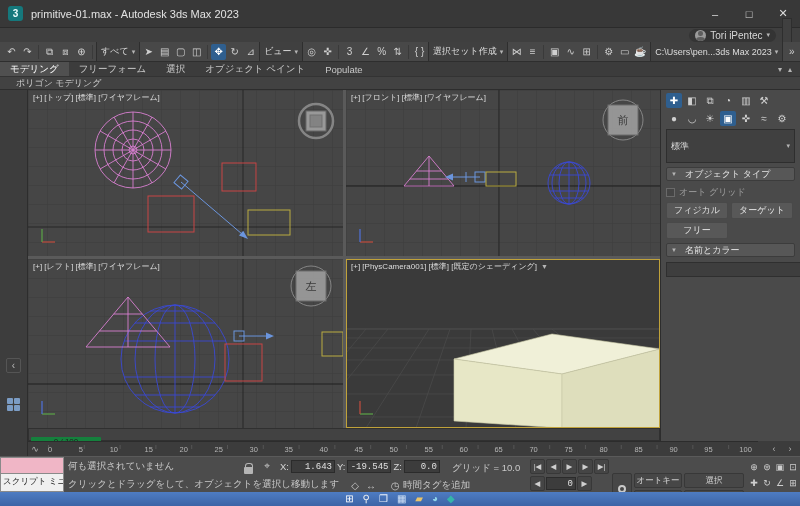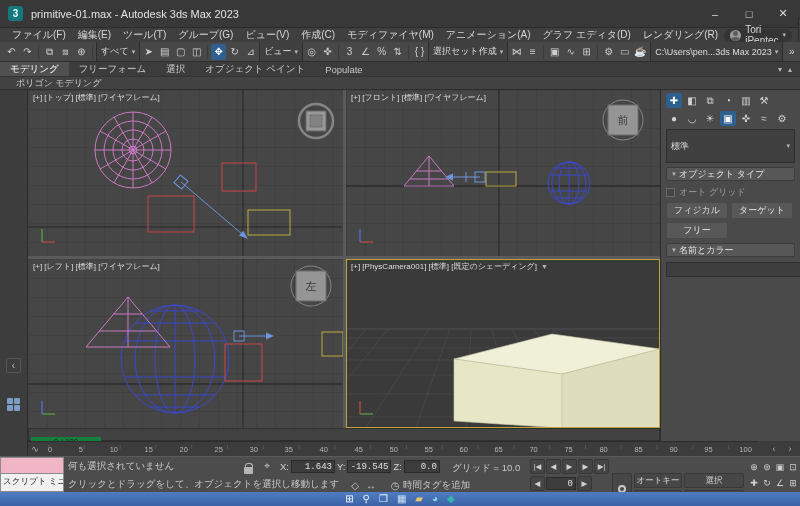--- a/index.html
+++ b/index.html
@@ -49,21 +49,21 @@
   #vp-tr{left:318px;top:0;width:314px;height:166px}
   #vp-bl{left:0;top:169px;width:315px;height:169px}
   #vp-br{left:318px;top:169px;width:314px;height:169px;outline:1.5px solid #c0a23a;outline-offset:-1px}
   .vp-label{position:absolute;left:5px;top:2px;font-size:8px;color:#dcdcdc;white-space:nowrap;z-index:2;display:flex;gap:4px;align-items:center}
   
   #command-panel{position:absolute;left:660px;top:90px;width:140px;height:351px;background:#4a4a4a;border-left:1px solid #2d2d2d;padding:3px 5px;font-size:9px}
   .cp-row{display:flex;gap:2px;margin-bottom:3px}
   .cp-icon{width:16px;height:15px;display:flex;align-items:center;justify-content:center;color:#d0d0d0;font-size:10px;border-radius:2px}
   .cp-icon.active{background:#2f5f8f;color:#fff}
   .cp-combo{width:100%;margin:2px 0 4px}
-  .rollout{height:14px;background:#575757;border:1px solid #3c3c3c;border-radius:2px;display:flex;align-items:center;gap:2px;padding:0 4px;color:#e4e4e4;margin-top:4px;font-size:9px}
+  .rollout{height:14px;background:#575757;border:1px solid #3c3c3c;border-radius:2px;display:flex;align-items:center;gap:8px;padding:0 4px;color:#e4e4e4;margin-top:4px;font-size:9px}
   .rollout .caret{font-size:6px}
   .cp-check-row{display:flex;align-items:center;gap:4px;margin:5px 0 3px;color:#9b9b9b}
   .checkbox{width:9px;height:9px;border:1px solid #6a6a6a;background:#454545;flex:none}
   .btn-grid{display:grid;grid-template-columns:62px 62px;gap:3px;margin-top:2px}
   .cp-btn{height:17px;background:#585858;border:1px solid #494949;border-radius:2px;color:#e3e3e3;display:flex;align-items:center;justify-content:center;font-size:9px}
   .name-row{display:flex;gap:4px;align-items:center;margin-top:5px}
   .name-input{flex:1;height:15px;background:#3e3e3e;border:1px solid #2f2f2f;color:#ddd}
   
   #timeslider{position:absolute;left:28px;top:428px;width:632px;height:13px;background:#424242;border:1px solid #303030}
   #ts-handle{position:absolute;left:2px;top:8px;width:70px;height:9px;background:#15803d;color:#1e1e1e;font-size:8px;display:flex;align-items:center;justify-content:center;border-radius:1px}
@@ -101,32 +101,20 @@
   <span class="appicon">3</span>
   <span>primitive-01.max - Autodesk 3ds Max 2023</span>
   <div class="win-btns">
     <span class="win-btn">–</span>
     <span class="win-btn">□</span>
     <span class="win-btn">✕</span>
   </div>
 </div>
 
 <div id="menubar">
-  <div id="menu-items">
-      <span class="menu-item">ファイル(F)</span>
-      <span class="menu-item">編集(E)</span>
-      <span class="menu-item">ツール(T)</span>
-      <span class="menu-item">グループ(G)</span>
-      <span class="menu-item">ビュー(V)</span>
-      <span class="menu-item">作成(C)</span>
-      <span class="menu-item">モディファイヤ(M)</span>
-      <span class="menu-item">アニメーション(A)</span>
-      <span class="menu-item">グラフ エディタ(D)</span>
-      <span class="menu-item">レンダリング(R)</span>
-    </div>
   <div class="account">
     <span class="avatar"></span>
     <span>Tori iPentec</span>
     <span class="caret">▾</span>
   </div>
   <div class="combo" id="workspace">
     
     
     
   </div>

